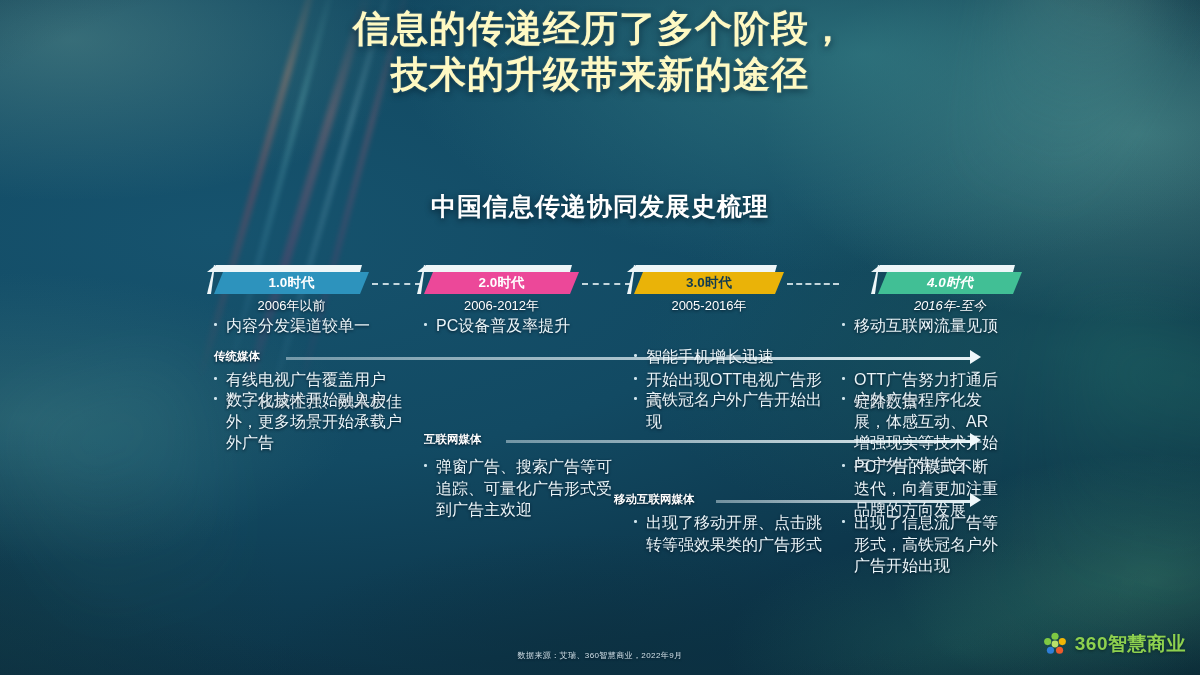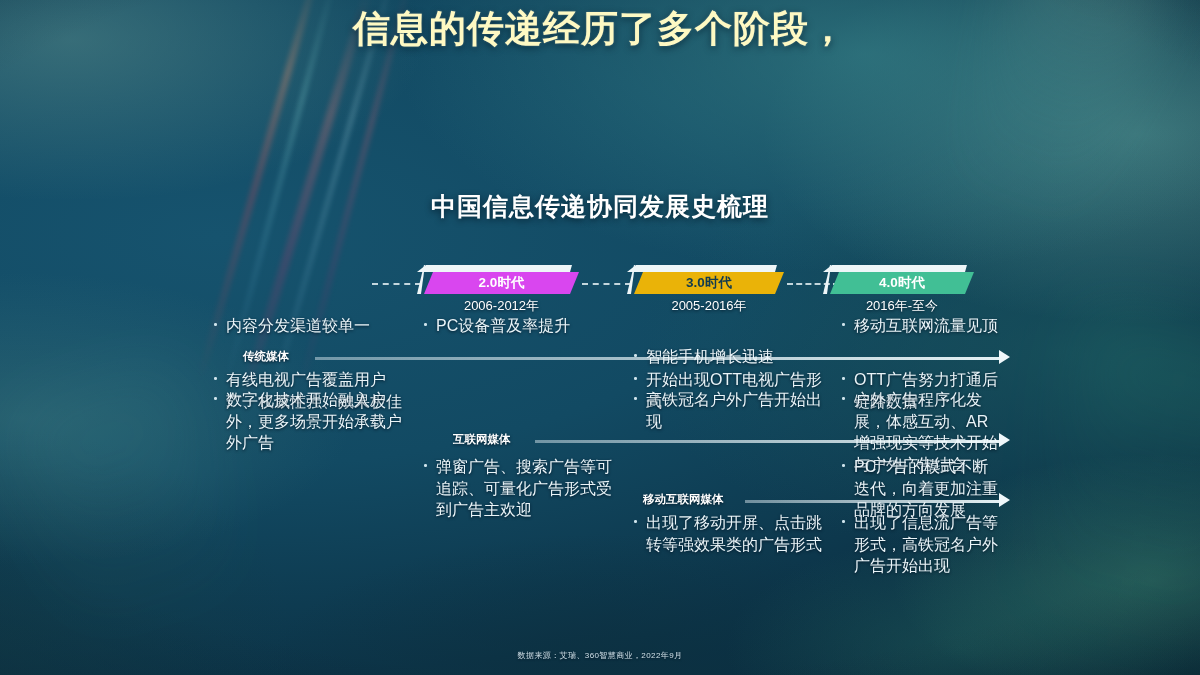--- a/index.html
+++ b/index.html
@@ -73,21 +73,21 @@
     font-size:13px;color:#ffffff;text-shadow:0 1px 3px rgba(0,20,35,.85);white-space:nowrap;}
   .dash{position:absolute;top:11px;height:0;border-top:2px dashed rgba(235,245,248,.82);}
 
   
   .bul{position:absolute;font-size:16px;color:#eaf4f8;line-height:1.35;
     text-shadow:0 1px 3px rgba(0,20,35,.9);}
   .bul .dot{position:absolute;left:0;top:.5em;width:2.5px;height:2.5px;background:#cfe4ec;border-radius:50%;}
   .bul .tx{display:block;padding-left:12px;}
 
   
-  .track{position:absolute;height:16px;margin-left:29px;}
+  .track{position:absolute;height:16px;}
   .track .lab{position:absolute;left:0;top:0;font-size:11.5px;font-weight:bold;color:#ffffff;
     white-space:nowrap;text-shadow:0 1px 3px rgba(0,20,35,.9);}
   .track .line{position:absolute;top:8px;height:3px;
     background:linear-gradient(90deg,rgba(230,242,247,.45),rgba(240,250,253,.95));}
   .track .head{position:absolute;top:1px;width:0;height:0;
     border-top:7px solid transparent;border-bottom:7px solid transparent;
     border-left:11px solid #f0f8fb;}
 
   .source{position:absolute;left:0;right:0;bottom:14px;text-align:center;
     font-size:8px;color:#cfe0e8;letter-spacing:.4px;text-shadow:0 1px 2px rgba(0,20,35,.9);}
@@ -113,41 +113,48 @@
   <div class="streak s6"></div>
     <div class="streak s7"></div>
     <div class="streak s8"></div>
   <div class="vig"></div>
 </div>
 
 <div id="stage">
 
   <div class="title">
     <span class="ln">信息的传递经历了多个阶段，</span>
+    <span class="ln">技术的升级带来新的途径</span>
   </div>
 
   <div class="subtitle">中国信息传递协同发展史梳理</div>
 
   <div class="eras">
+      <div class="era" style="left: 0px; width: 155px;">
+        <div class="flagtop" style="width: 155px;"></div>
+        <div class="flagleft"></div>
+        <div class="tab" style="background: rgb(45, 147, 189); width: 155px;">1.0时代</div>
+        <div class="yr">2006年以前</div>
+      </div>
       <div class="dash" style="left: 158px; width: 49px;"></div>
       <div class="era" style="left: 210px; width: 155px;">
         <div class="flagtop" style="width: 155px;"></div>
         <div class="flagleft"></div>
-        <div class="tab" style="background: #d946ef; width: 155px;">2.0时代</div>
+        <div class="tab" style="background: #ec4899; width: 155px;">2.0时代</div>
         <div class="yr">2006-2012年</div>
       </div>
       <div class="dash" style="left: 368px; width: 49px;"></div>
       <div class="era" style="left: 420px; width: 150px;">
         <div class="flagtop" style="width: 150px;"></div>
         <div class="flagleft"></div>
         <div class="tab dark" style="background: #eab308; width: 150px;">3.0时代</div>
         <div class="yr">2005-2016年</div>
       </div>
       <div class="dash" style="left: 573px; width: 52px;"></div>
-      <div class="era" style="left: 616px; width: 144px;">
+      <div class="era" style="left: 664px; width: 144px; font-style: italic;">
         <div class="flagtop" style="width: 144px;"></div>
         <div class="flagleft"></div>
         <div class="tab" style="background: rgb(65, 191, 149); width: 144px;">4.0时代</div>
         <div class="yr">2016年-至今</div>
       </div>
     </div>
 
   <div id="bullets">
       <div class="bul" style="left: 214px; top: 315px; width: 200px;">
         <span class="dot"></span>
@@ -217,14 +224,27 @@
         <span class="tx">出现了移动开屏、点击跳转等强效果类的广告形式</span>
       </div>
       <div class="bul" style="left: 842px; top: 512px; width: 160px;">
         <span class="dot"></span>
         <span class="tx">出现了信息流广告等形式，高铁冠名户外广告开始出现</span>
       </div>
     </div>
 
   <div class="source">数据来源：艾瑞、360智慧商业，2022年9月</div>
 
+  <div class="logo">
+    <svg width="26" height="26" viewBox="0 0 32 32">
+      <g transform="translate(16,16)">
+        <circle cx="0" cy="-9.5" r="4.4" fill="#7ec943"></circle>
+        <circle cx="9.0" cy="-3.0" r="4.4" fill="#f2b705"></circle>
+        <circle cx="5.6" cy="7.7" r="4.4" fill="#ef5b2b"></circle>
+        <circle cx="-5.6" cy="7.7" r="4.4" fill="#2f7ed8"></circle>
+        <circle cx="-9.0" cy="-3.0" r="4.4" fill="#7ec943"></circle>
+        <circle cx="0" cy="0" r="4.2" fill="#b9e06a"></circle>
+      </g>
+    </svg>
+    <span class="word">360智慧商业</span>
+  </div>
 
 </div>
 
 </body></html>

